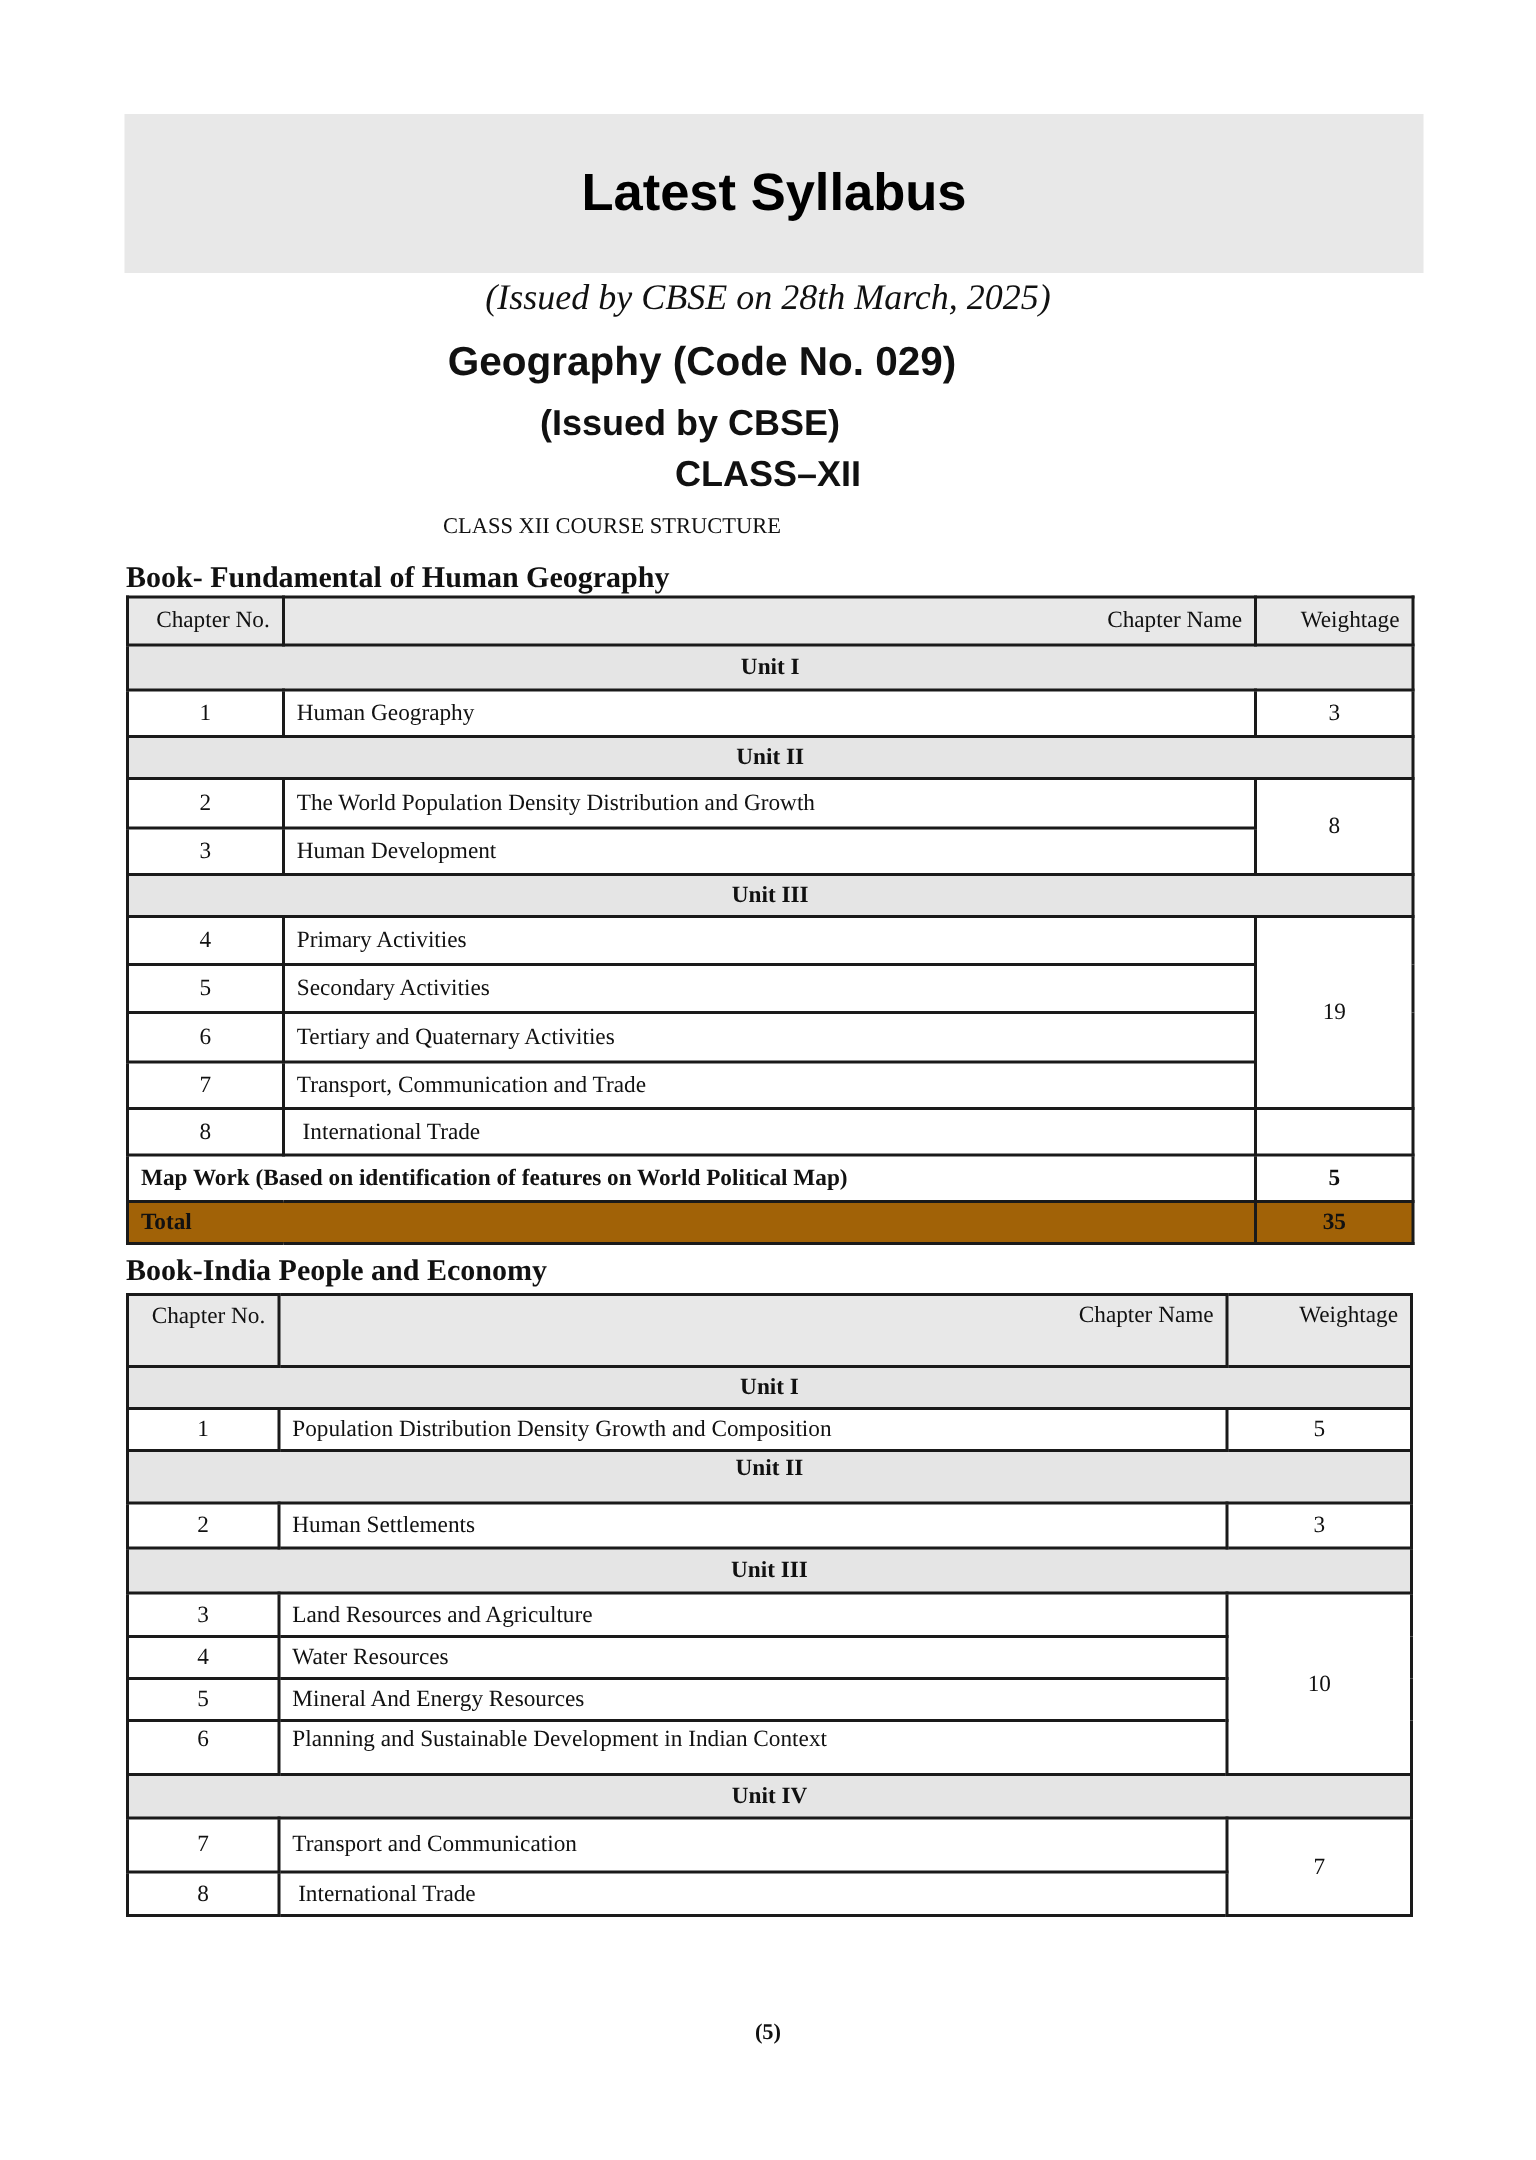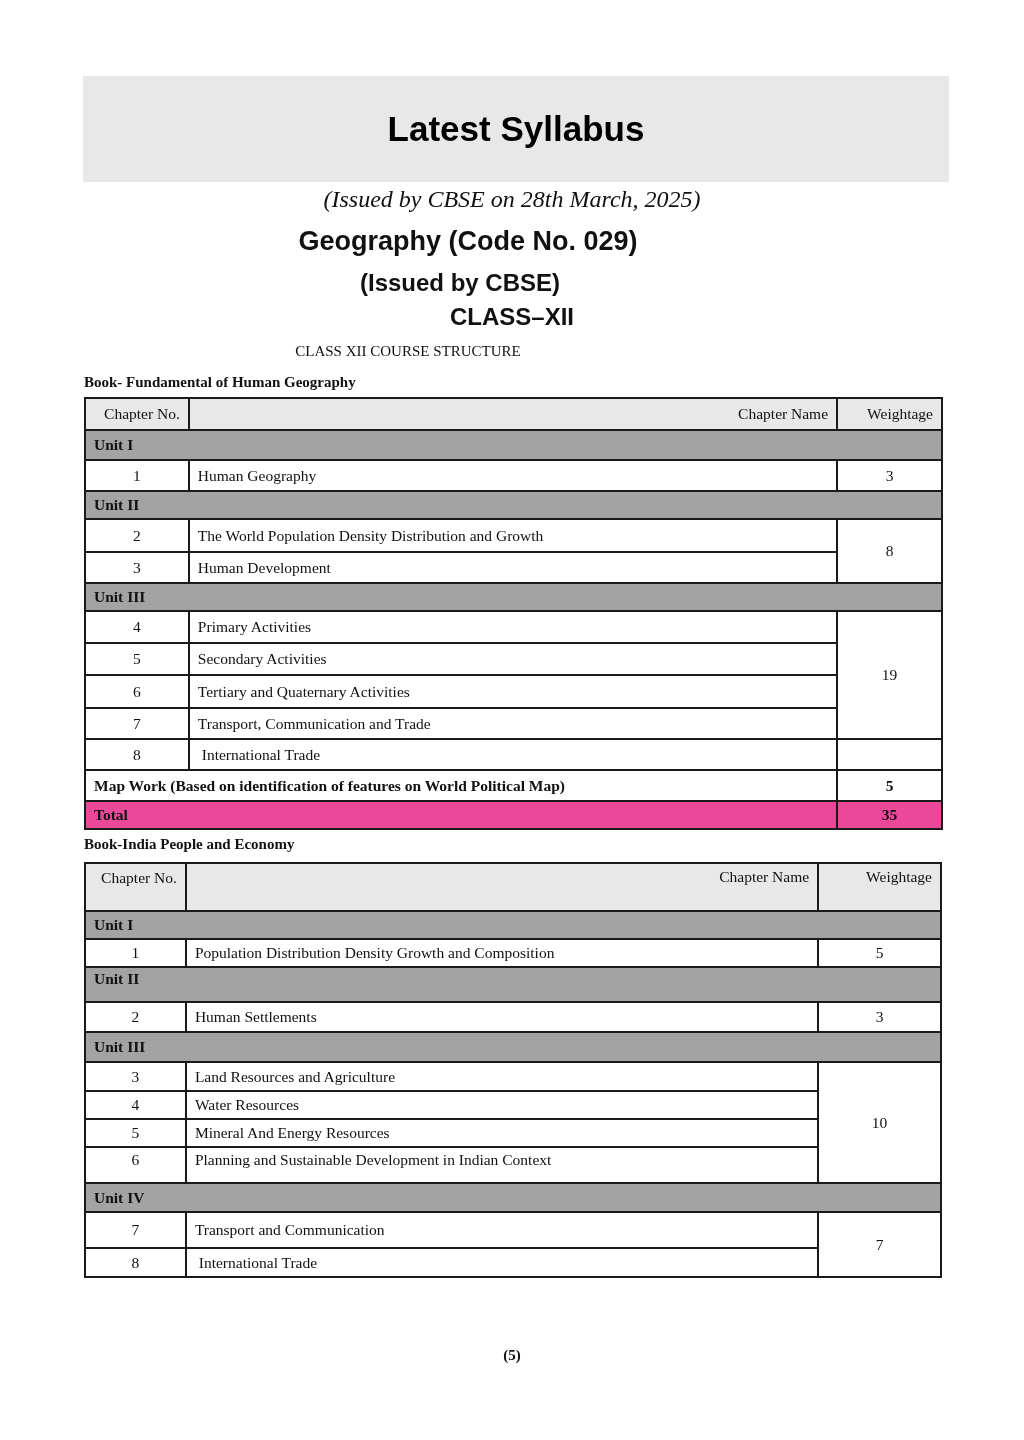--- a/index.html
+++ b/index.html
@@ -4,29 +4,29 @@
 <style>
   html, body { margin:0; padding:0; background:#ffffff; }
   body { width:1024px; height:1440px; position:relative; font-family:"Liberation Serif", serif; color:#111; }
   .banner { position:absolute; left:83px; top:76px; width:866px; height:106px; background:#e8e8e8; display:flex; align-items:center; justify-content:center; }
   .banner h1 { margin:0; font-family:"Liberation Sans", sans-serif; font-weight:bold; font-size:35px; letter-spacing:0; color:#000; }
   .issued { position:absolute; left:0; width:1024px; top:186px; text-align:center; font-style:italic; font-size:24px; }
   .subject { position:absolute; left:0; width:936px; top:226px; text-align:center; font-family:"Liberation Sans", sans-serif; font-weight:bold; font-size:27px; }
   .issued2 { position:absolute; left:0; width:920px; top:269px; text-align:center; font-family:"Liberation Sans", sans-serif; font-weight:bold; font-size:24px; }
   .classline { position:absolute; left:0; width:1024px; top:303px; text-align:center; font-family:"Liberation Sans", sans-serif; font-weight:bold; font-size:24px; }
   .course { position:absolute; left:0; width:816px; top:343px; text-align:center; font-size:15px; }
-  .booklabel { position:absolute; left:84px; font-size:15px; font-weight:bold; }
+  .booklabel { position:absolute; left:84px; font-size:20px; font-weight:bold; }
   table { position:absolute; left:84px; border-collapse:collapse; font-size:15.5px; }
   td, th { border:2px solid #1a1a1a; padding:0 8px; }
   th { background:#e8e8e8; font-weight:normal; text-align:right; }
   td.num { text-align:center; }
   td.w { text-align:center; }
-  tr.unit td { background:#a3a3a3; text-align:left; font-weight:bold; }
+  tr.unit td { background:#e5e5e5; text-align:center; font-weight:bold; }
   tr.bold td { font-weight:bold; }
-  tr.gray td { background:#ec4899;margin-top:20px; }
+  tr.gray td { background:#a16207;margin-top:20px; }
   .pageno { position:absolute; left:0; width:1024px; top:1347px; text-align:center; font-weight:bold; font-size:15px; }
 </style>
 </head>
 <body>
 
 <div class="banner">
   <h1>Latest Syllabus</h1>
 </div>
 <div class="issued">(Issued by CBSE  on 28th March, 2025)</div>
 <div class="subject">Geography (Code No. 029)</div>

